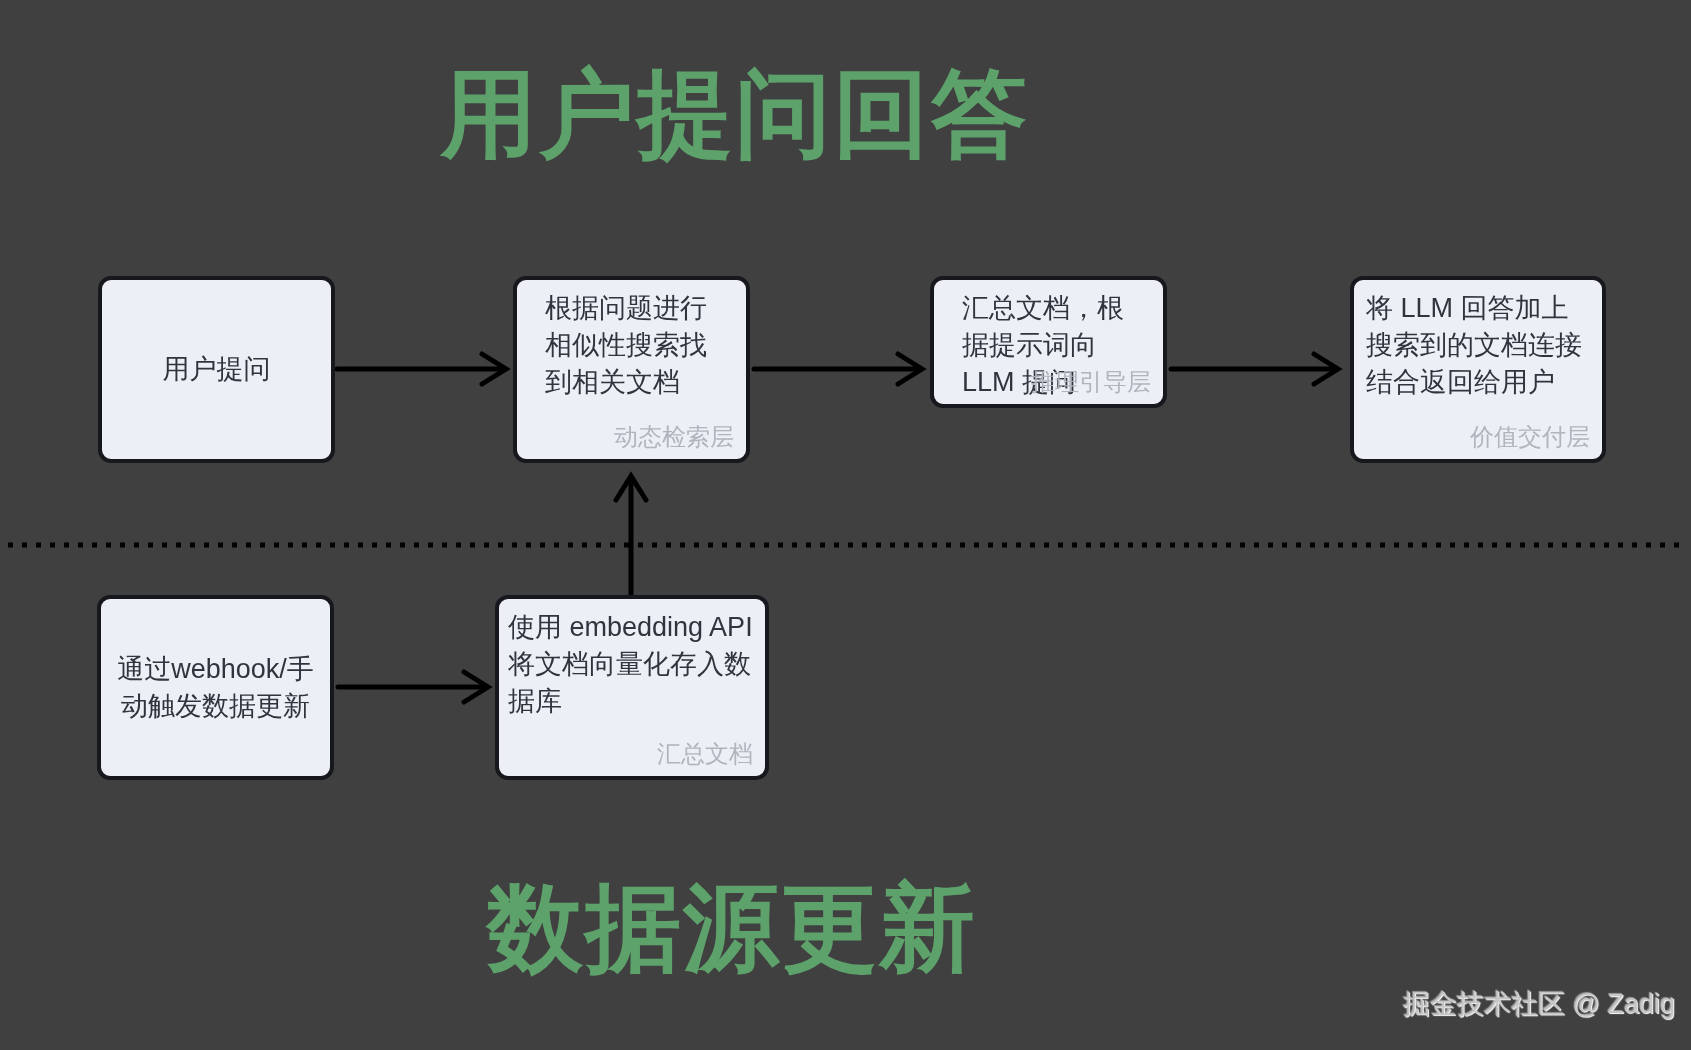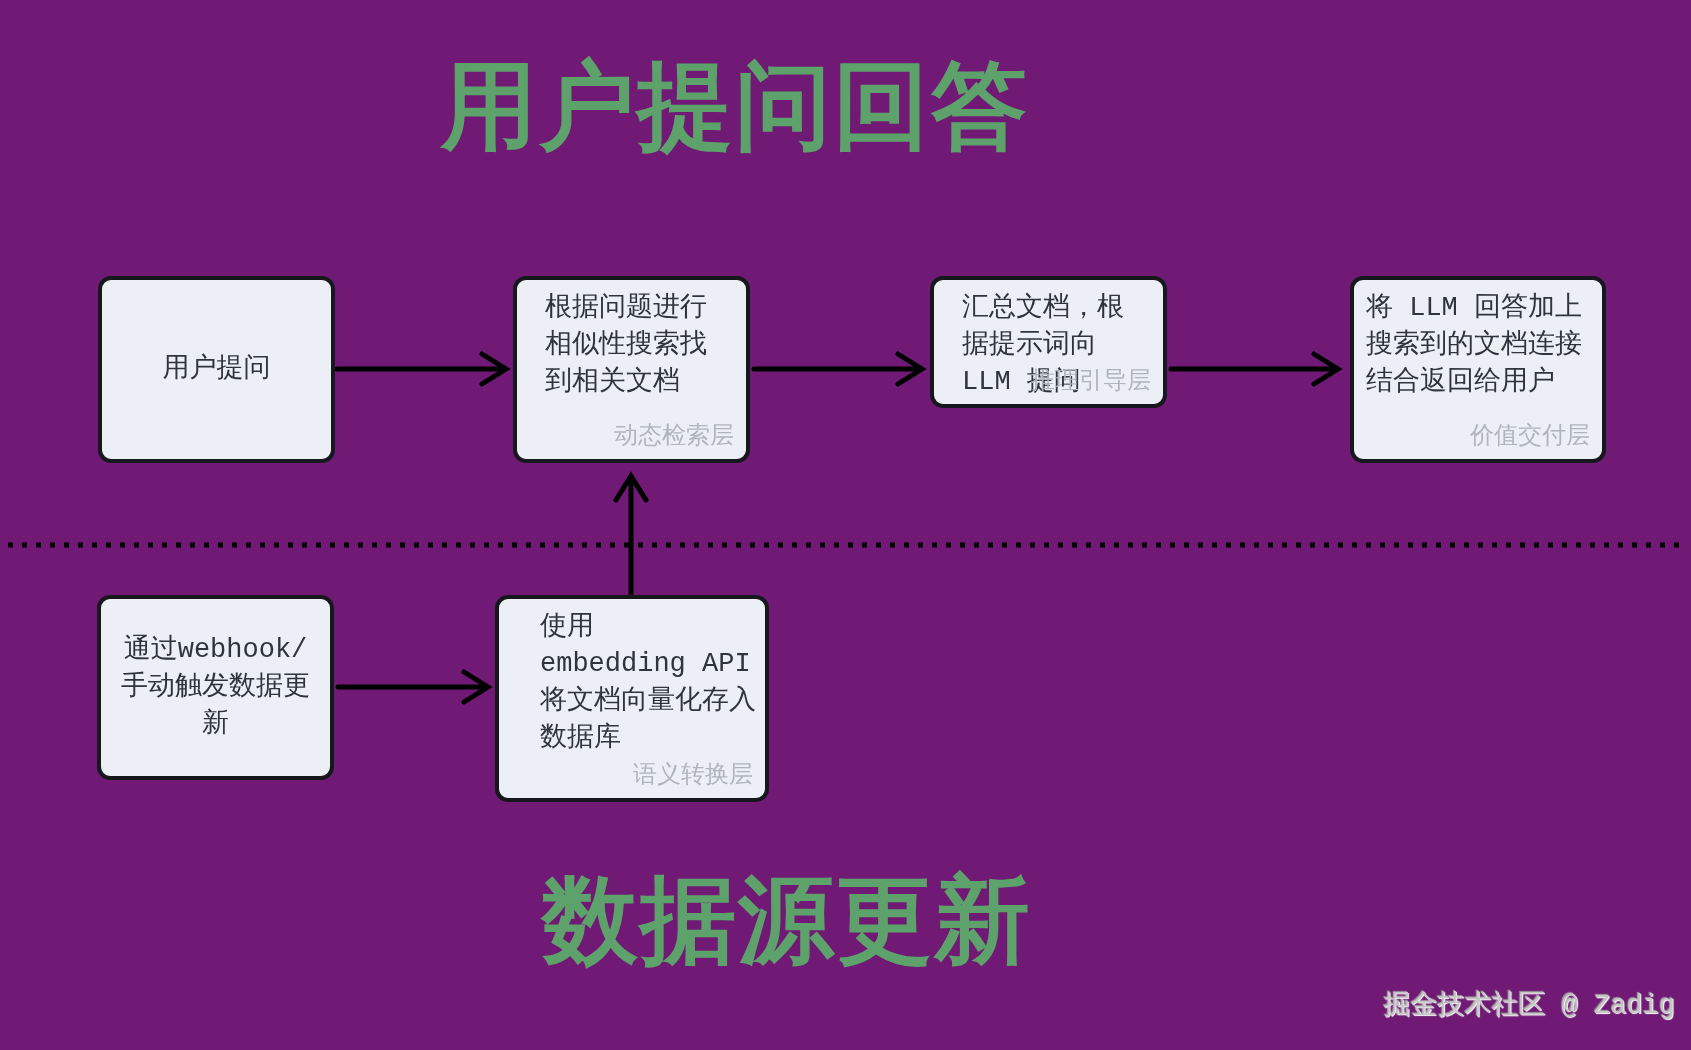--- a/index.html
+++ b/index.html
@@ -1,36 +1,36 @@
 <!DOCTYPE html>
 <html><head>
 <meta charset="utf-8">
 <style>
   html, body { margin: 0; padding: 0; background: #ffffff; }
   .canvas {
     position: relative;
     width: 1691px;
     height: 1050px;
-    background: #701a75;
+    background: #404040;
     overflow: hidden;
-    font-family: Liberation Mono, monospace;
+    font-family: Liberation Sans, sans-serif;
   }
   .title {
     position: absolute;
     margin: 0;
     transform: translateX(-50%);
     color: #5ea26b;
     font-size: 96px;
     font-weight: 600;
     line-height: 112px;
     letter-spacing: 2px;
     white-space: nowrap;
   }
   .title-top    { left: 735px; top: 58px; }
-  .title-bottom { left: 787px; top: 872px; }
+  .title-bottom { left: 732px; top: 872px; }
 
   .connectors { position: absolute; left: 0; top: 0; }
 
   .box {
     position: absolute;
     box-sizing: border-box;
     background: #edeff6;
     border: 4px solid #17181d;
     border-radius: 13px;
     color: #2f343d;
@@ -50,21 +50,21 @@
     white-space: nowrap;
     margin-top: 12px;
   }
 
   .box1 { left: 98px;   top: 276px; width: 237px; height: 187px; }
   .box2 { left: 513px;  top: 276px; width: 237px; height: 187px; }
   .box3 { left: 930px;  top: 276px; width: 237px; height: 132px; }
   .box4 { left: 1350px; top: 276px; width: 256px; height: 187px; }
   .box4 .box-text { padding: 10px 12px; }
   .box5 { left: 97px;   top: 595px; width: 237px; height: 185px; }
-  .box6 { left: 495px;  top: 595px; width: 274px; height: 207px; padding-left: 32px; }
+  .box6 { left: 495px;  top: 595px; width: 274px; height: 185px; }
   .box6 .box-text { padding: 10px 9px; }
 
   .watermark {
     position: absolute;
     right: 16px;
     top: 986px;
     font-size: 27px;
     color: #c6c6c6;
     text-shadow: 1px 1px 1px #ffffff, -1px -1px 1px #9f9f9f;
     white-space: nowrap;
@@ -123,20 +123,20 @@
     <span class="box-text">将 LLM 回答加上搜索到的文档连接结合返回给用户</span>
     <span class="layer-label">价值交付层</span>
   </div>
 
   <div class="box box5 centered">
     <span class="box-text">通过webhook/手动触发数据更新</span>
   </div>
 
   <div class="box box6">
     <span class="box-text">使用 embedding API 将文档向量化存入数据库</span>
-    <span class="layer-label">语义转换层</span>
+    <span class="layer-label">汇总文档</span>
   </div>
 
   <h1 class="title title-bottom">数据源更新</h1>
 
   <div class="watermark">掘金技术社区 @ Zadig</div>
 
 </div>
 
 </body></html>

